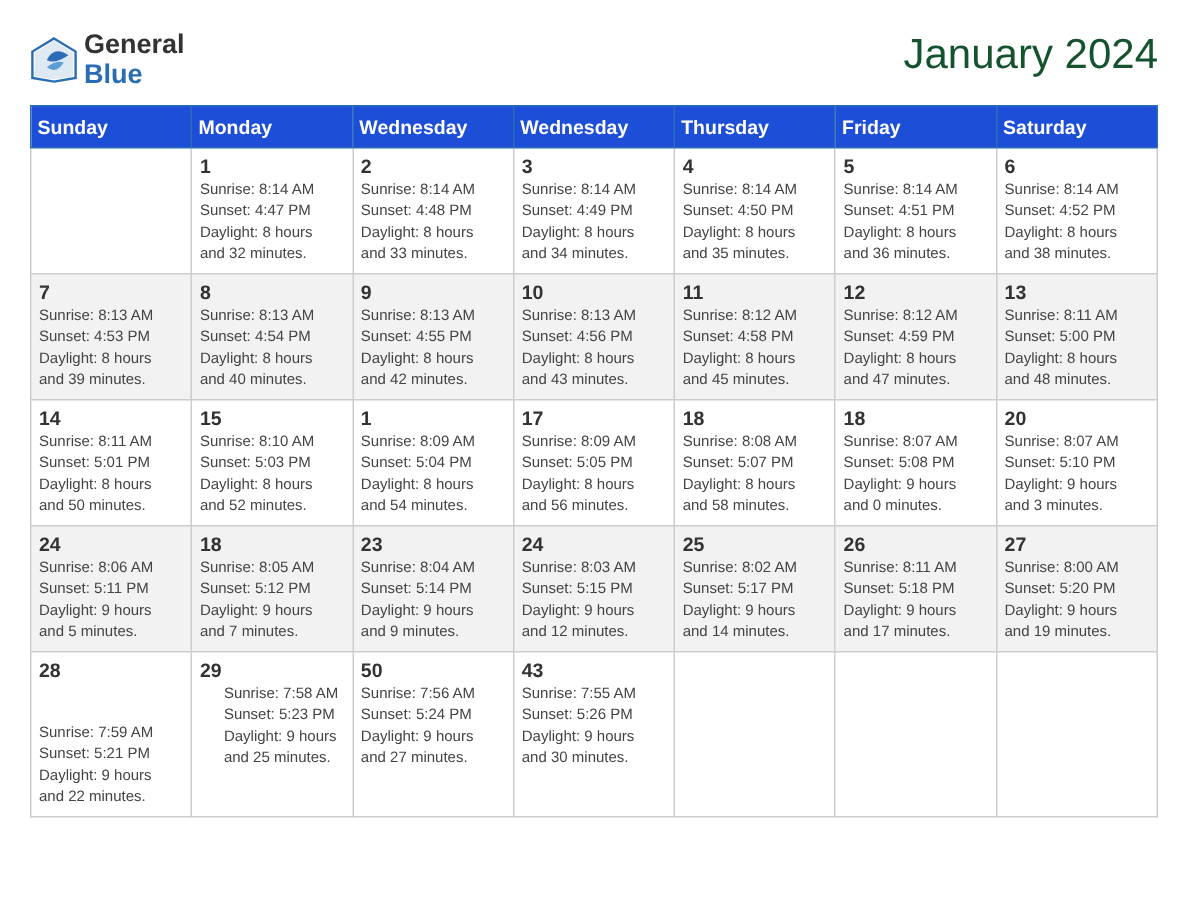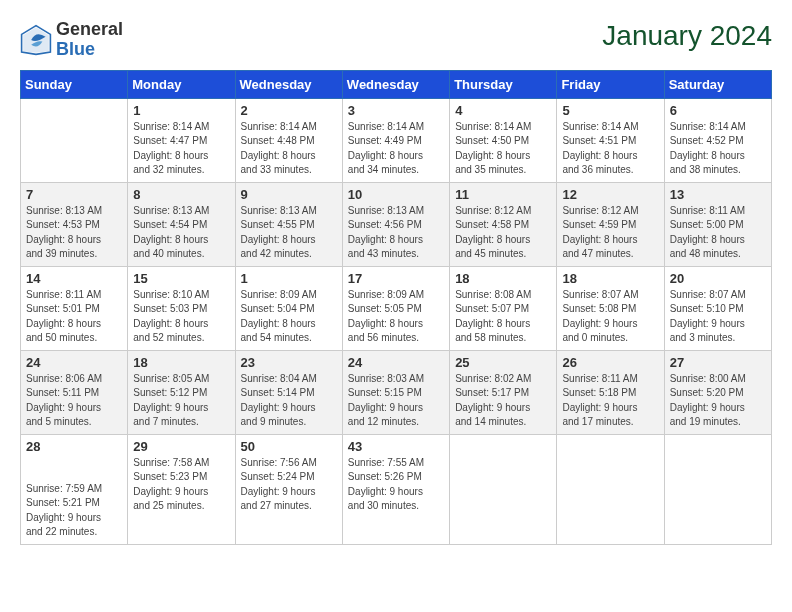--- a/index.html
+++ b/index.html
@@ -329,21 +329,21 @@
       <tr>
         <td>
           <span class="day-number">28</span>
           <div class="day-detail" style="white-space: pre-line; margin-top: 28px;">Sunrise: 7:59 AM
 Sunset: 5:21 PM
 Daylight: 9 hours
 and 22 minutes.</div>
         </td>
         <td>
           <span class="day-number">29</span>
-          <div class="day-detail" style="white-space: pre-line;">Sunrise: 7:58 AM
+          <div class="day-detail" style="white-space: pre-line; margin-left: 16px;">Sunrise: 7:58 AM
 Sunset: 5:23 PM
 Daylight: 9 hours
 and 25 minutes.</div>
         </td>
         <td>
           <span class="day-number">50</span>
           <div class="day-detail" style="white-space: pre-line;">Sunrise: 7:56 AM
 Sunset: 5:24 PM
 Daylight: 9 hours
 and 27 minutes.</div>

